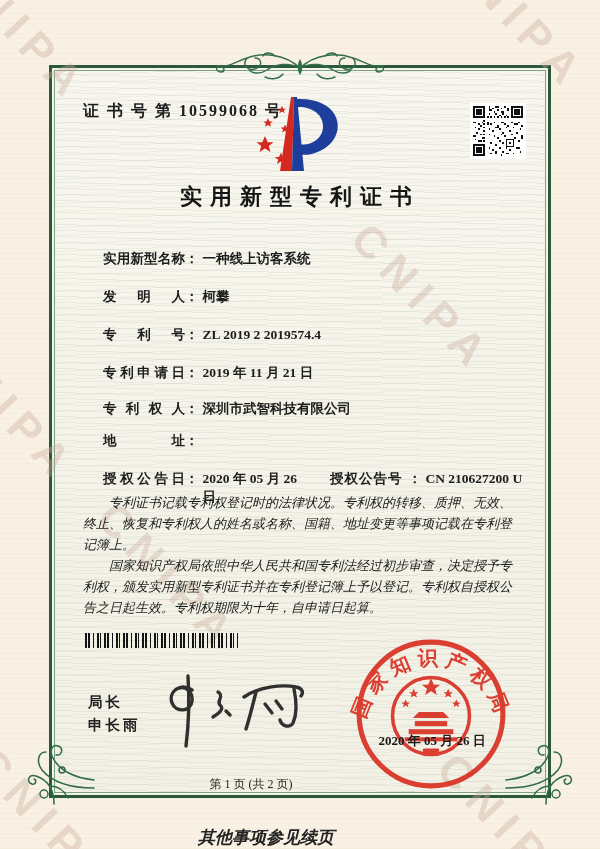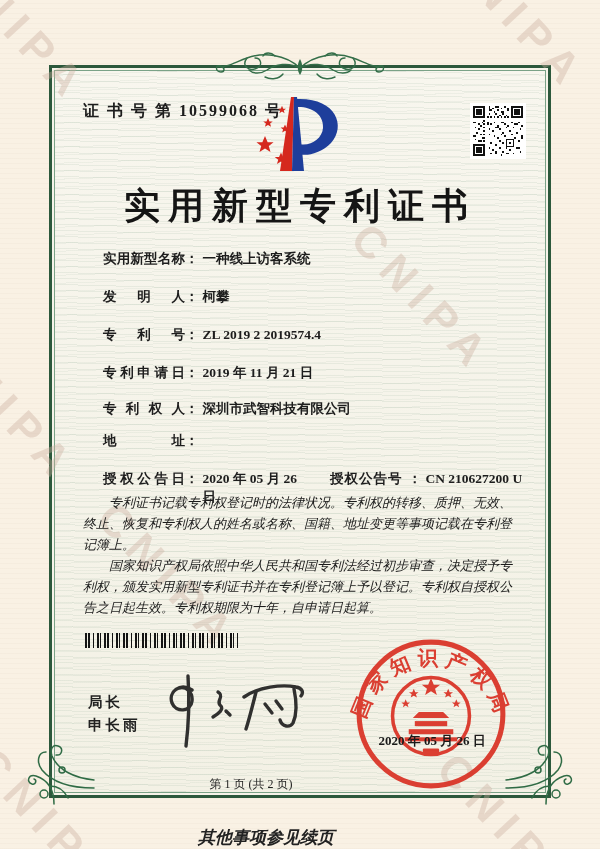--- a/index.html
+++ b/index.html
@@ -30,21 +30,21 @@
       repeating-linear-gradient(-2deg, rgba(125,160,135,.09) 0 1px, rgba(0,0,0,0) 1px 8px),
       linear-gradient(#f8f6ee,#f3f1e5);
   }
   .ornament{position:absolute; z-index:3;}
   .content{position:absolute; z-index:4;}
   
   .cert-no{left:83px; top:101px; font-size:16px; letter-spacing:2px; font-weight:600;}
   .logo{left:245px; top:93px; width:112px; height:82px;}
   .qr{left:470px; top:103px; width:56px; height:56px; background:#fff; padding:3px; box-sizing:border-box;}
   .title{left:49px; top:182px; width:502px; text-align:center;
-         font-size:36px; font-weight:bold; letter-spacing:8px; color:#151515;}
+         font-size:22px; font-weight:bold; letter-spacing:8px; color:#151515;}
   
   .fields{left:83px; top:248px; width:445px; font-size:13.5px; font-weight:600;}
   .frow{position:absolute; left:0; width:445px; display:flex; align-items:flex-start; line-height:18px;}
   .flabel{display:inline-block; width:82px; text-align:justify; text-align-last:justify; flex:none;margin-left:20px;}
   .fcolon{flex:none; padding-right:4px;}
   .fvalue{flex:1 1 auto;}
   .addr .fvalue{max-width:368px;}
   .grant-left{display:flex; width:227px; flex:none;}
   .grant-right{display:flex;}
   .grant-right .flabel{width:78px; letter-spacing:1px; text-align:left; text-align-last:auto;}

